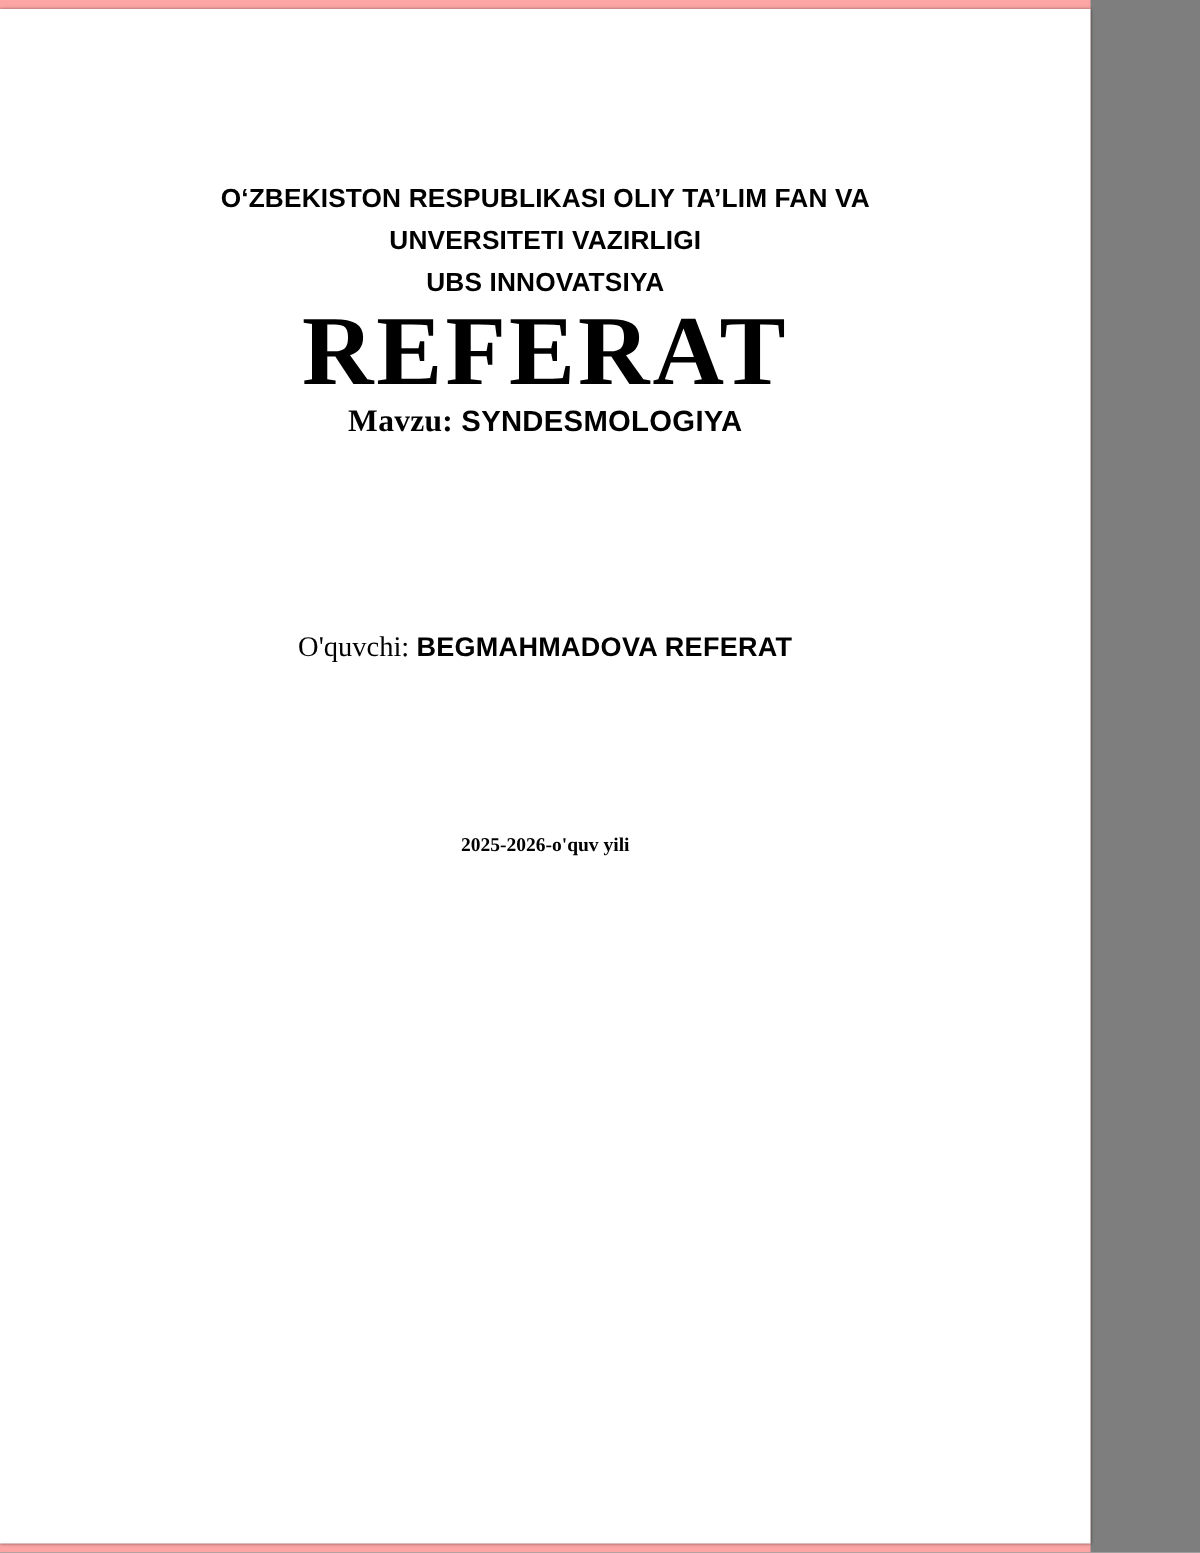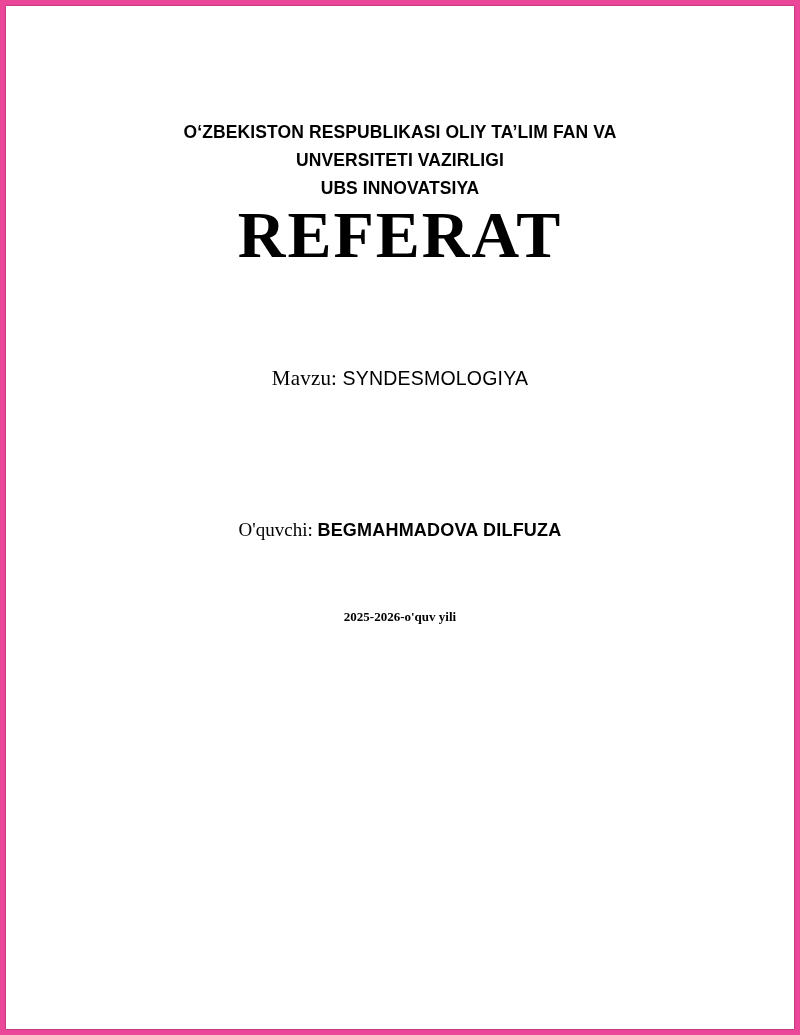--- a/index.html
+++ b/index.html
@@ -7,23 +7,23 @@
     padding: 0;
     background: #7e7e7e;
   }
   body {
     width: 800px;
     height: 1035px;
     overflow: hidden;
     font-family: "Liberation Sans", sans-serif;
   }
   .page-shell {
-    width: 800px;
+    width: 727px;
     height: 1035px;
-    background: #ec4899;
+    background: #fca5a5;
     display: flex;
     align-items: flex-start;
     justify-content: center;
     box-sizing: border-box;
     padding: 6px 0 0 0;
   }
   .page {
     width: 788px;
     height: 1023px;
     background: #ffffff;
@@ -59,21 +59,21 @@
   .doc-title {
     font-family: "Liberation Serif", serif;
     font-weight: bold;
     font-size: 66px;
     letter-spacing: 2px;
     color: #000000;
     line-height: 1;
   }
   .subject-block {
     text-align: center;
-    margin-top: 98px;
+    font-weight: bold;
   }
   .subject-line {
     font-family: "Liberation Serif", serif;
     font-size: 21px;
     color: #000000;
     letter-spacing: 0.2px;
   }
   .subject-line .value {
     font-family: "Liberation Sans", sans-serif;
     font-size: 19.5px;
@@ -88,21 +88,21 @@
     color: #000000;
   }
   .author-line .value {
     font-family: "Liberation Sans", sans-serif;
     font-weight: bold;
     font-size: 18px;
     letter-spacing: 0.2px;
   }
   .year-block {
     text-align: center;
-    margin-top: 68px;
+    margin-top: 112px;
   }
   .year-line {
     font-family: "Liberation Serif", serif;
     font-weight: bold;
     font-size: 13px;
     color: #000000;
   }
 </style>
 </head>
 <body>
@@ -124,21 +124,21 @@
       <div class="subject-block">
         <div class="subject-line">
           <span>Mavzu:</span>
           <span class="value">SYNDESMOLOGIYA</span>
         </div>
       </div>
 
       <div class="author-block">
         <div class="author-line">
           <span>O'quvchi:</span>
-          <span class="value">BEGMAHMADOVA DILFUZA</span>
+          <span class="value">BEGMAHMADOVA REFERAT</span>
         </div>
       </div>
 
       <div class="year-block">
         <div class="year-line">2025-2026-o'quv yili</div>
       </div>
 
     </div>
   </div>
 </div>

